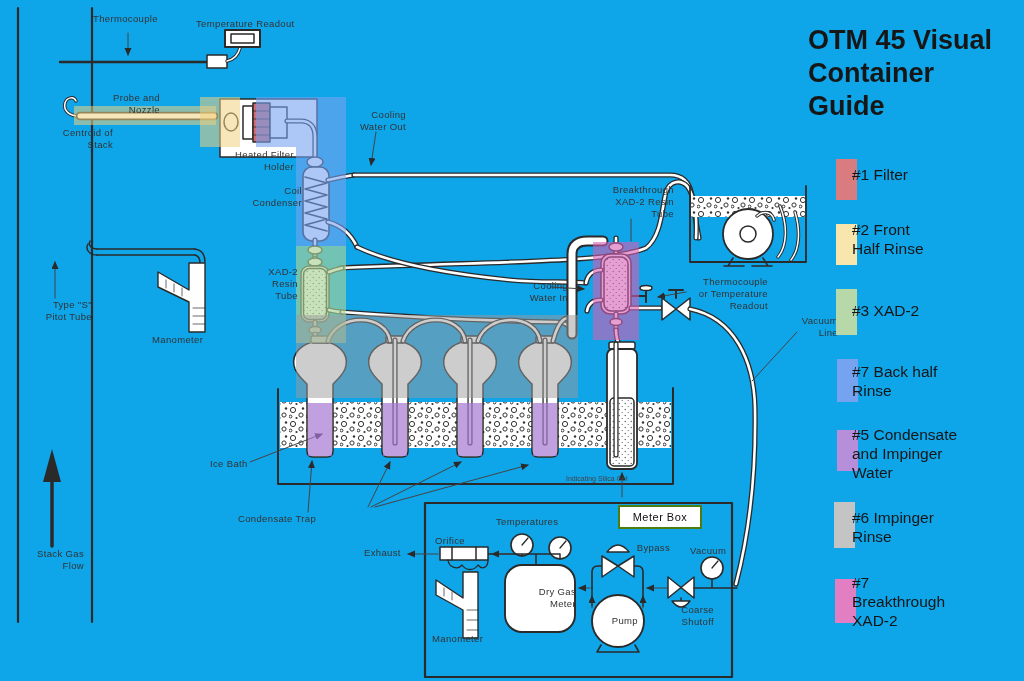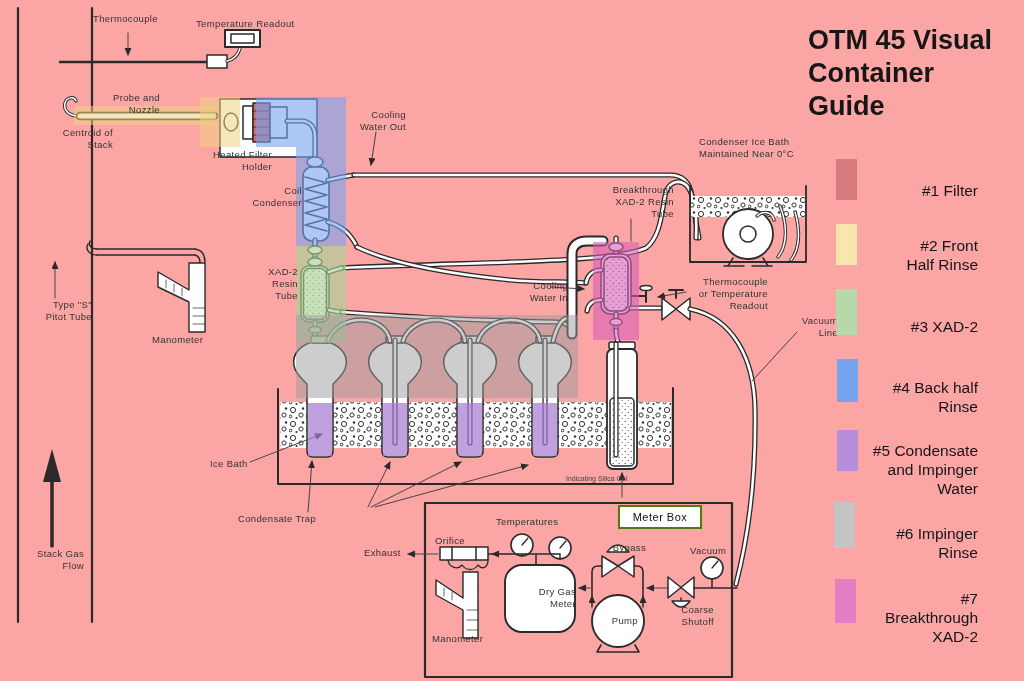--- a/index.html
+++ b/index.html
@@ -1,37 +1,37 @@
 <!DOCTYPE html>
 <html><head>
 <meta charset="utf-8">
 <style>
   html,body{margin:0;padding:0;background:#fff;}
-  .stage{position:relative;width:1024px;height:681px;background:#fca5a5;overflow:hidden;
+  .stage{position:relative;width:1024px;height:681px;background:#0ea5e9;overflow:hidden;
          font-family:"Liberation Sans",sans-serif;}
   svg{position:absolute;left:0;top:0;}
   .lbl{position:absolute;font-size:9.5px;line-height:1.25;letter-spacing:.35px;color:#333;
        white-space:pre-line;}
   .c{text-align:right;}
   .tiny{font-size:7px;letter-spacing:0;color:#444;}
   .boxed{border:2px solid #4d7c0f;text-align:center;font-size:11px;line-height:20px;
          letter-spacing:.5px;color:#111;background:#fff;}
   
   .tube{stroke:#2a2a2a;stroke-width:5.2;fill:none;stroke-linecap:round;stroke-linejoin:round;}
   .tube-core{stroke:#fff;stroke-width:2.6;fill:none;stroke-linecap:round;stroke-linejoin:round;}
   .tube.probe{stroke-width:8.5}.tube-core.probe{stroke-width:5}
   .tube.wide{stroke-width:11}.tube-core.wide{stroke-width:7}
   .tube.thin{stroke-width:3.4}.tube-core.thin{stroke-width:1.5}
   .ptr{stroke:#444;stroke-width:1;fill:none;}
   
   .legend-title{position:absolute;left:808px;top:24px;width:208px;
     font-size:27px;line-height:1.22;font-weight:600;color:#161616;}
   .swatch{position:absolute;width:21px;}
-  .leg-label{position:absolute;left:852px;width:126px;text-align:right;font-size:15.5px;
-    line-height:1.22;color:#151515;white-space:pre-line;margin-top:16px;}
+  .leg-label{position:absolute;left:852px;width:126px;text-align:left;font-size:15.5px;
+    line-height:1.22;color:#151515;white-space:pre-line;}
 </style>
 </head>
 <body>
 
 <div class="stage">
 
 <svg width="1024" height="681" viewBox="0 0 1024 681">
   <defs>
     <marker id="ah" markerWidth="9" markerHeight="8" refX="7" refY="3.5" orient="auto" markerUnits="userSpaceOnUse">
       <path d="M0,0 L8,3.5 L0,7 Z" fill="#2a2a2a"></path>
@@ -288,28 +288,26 @@
     <rect x="593" y="242" width="46" height="98" fill="#d65fb4" fill-opacity="0.6"></rect>
   </g>
 </svg>
 
 <div class="lbl" style="left:93px;top:13px;width:70px">Thermocouple</div>
 <div class="lbl" style="left:196px;top:18px;width:110px">Temperature Readout</div>
 <div class="lbl c" style="left:88px;top:92px;width:72px">Probe and
 Nozzle</div>
 <div class="lbl c" style="left:20px;top:127px;width:93px">Centroid of
 Stack</div>
-<div class="lbl c" style="left:188px;top:149px;width:84px">Heated Filter
+<div class="lbl c" style="left:210px;top:149px;width:84px">Heated Filter
 Holder</div>
 <div class="lbl c" style="left:238px;top:185px;width:64px">Coil
 Condenser</div>
 <div class="lbl c" style="left:344px;top:109px;width:62px">Cooling
 Water Out</div>
-<div class="lbl" style="left:699px;top:136px;width:130px">Condenser Ice Bath
-Maintained Near 0°C</div>
 <div class="lbl c" style="left:592px;top:184px;width:82px">Breakthrough
 XAD-2 Resin
 Tube</div>
 <div class="lbl c" style="left:250px;top:266px;width:48px">XAD-2
 Resin
 Tube</div>
 <div class="lbl c" style="left:510px;top:280px;width:58px">Cooling
 Water In</div>
 <div class="lbl c" style="left:672px;top:276px;width:96px">Thermocouple
 or Temperature
@@ -324,42 +322,42 @@
 <div class="lbl tiny" style="left:566px;top:475px;width:100px">Indicating Silica Gel</div>
 <div class="lbl c" style="left:24px;top:548px;width:60px">Stack Gas
 Flow</div>
 
 <div class="boxed" style="position:absolute;left:618px;top:505px;width:80px;height:20px">Meter Box</div>
 <div class="lbl" style="left:496px;top:516px;width:80px">Temperatures</div>
 <div class="lbl" style="left:435px;top:535px;width:50px">Orifice</div>
 <div class="lbl" style="left:364px;top:547px;width:45px">Exhaust</div>
 <div class="lbl c" style="left:504px;top:586px;width:72px">Dry Gas
 Meter</div>
-<div class="lbl c" style="left:596px;top:542px;width:50px">Bypass</div>
+<div class="lbl c" style="left:620px;top:542px;width:50px">Bypass</div>
 <div class="lbl" style="left:690px;top:545px;width:50px">Vacuum</div>
 <div class="lbl c" style="left:654px;top:604px;width:60px">Coarse
 Shutoff</div>
 <div class="lbl c" style="left:598px;top:615px;width:40px">Pump</div>
 <div class="lbl" style="left:432px;top:633px;width:70px">Manometer</div>
 
 <div>
   <div class="legend-title">OTM 45 Visual Container Guide</div>
 
   <div class="swatch" style="left: 836px; top: 159px; height: 41px; background: rgb(217, 124, 128);"></div>
   <div class="leg-label" style="top:166px">#1 Filter</div>
 
   <div class="swatch" style="left: 836px; top: 224px; height: 41px; background: rgb(249, 230, 172);"></div>
   <div class="leg-label" style="top:221px">#2 Front
 Half Rinse</div>
 
   <div class="swatch" style="left: 836px; top: 289px; height: 46px; background: rgb(183, 216, 168);"></div>
   <div class="leg-label" style="top:302px">#3 XAD-2</div>
 
   <div class="swatch" style="left: 837px; top: 359px; height: 43px; background: rgb(118, 163, 240);"></div>
-  <div class="leg-label" style="top:363px">#4 Back half
+  <div class="leg-label" style="top:363px">#7 Back half
 Rinse</div>
 
   <div class="swatch" style="left: 837px; top: 430px; height: 41px; background: rgb(183, 142, 217);"></div>
   <div class="leg-label" style="top:426px">#5 Condensate
 and Impinger
 Water</div>
 
   <div class="swatch" style="left: 834px; top: 502px; height: 46px; background: rgb(196, 196, 196);"></div>
   <div class="leg-label" style="top:509px">#6 Impinger
 Rinse</div>

